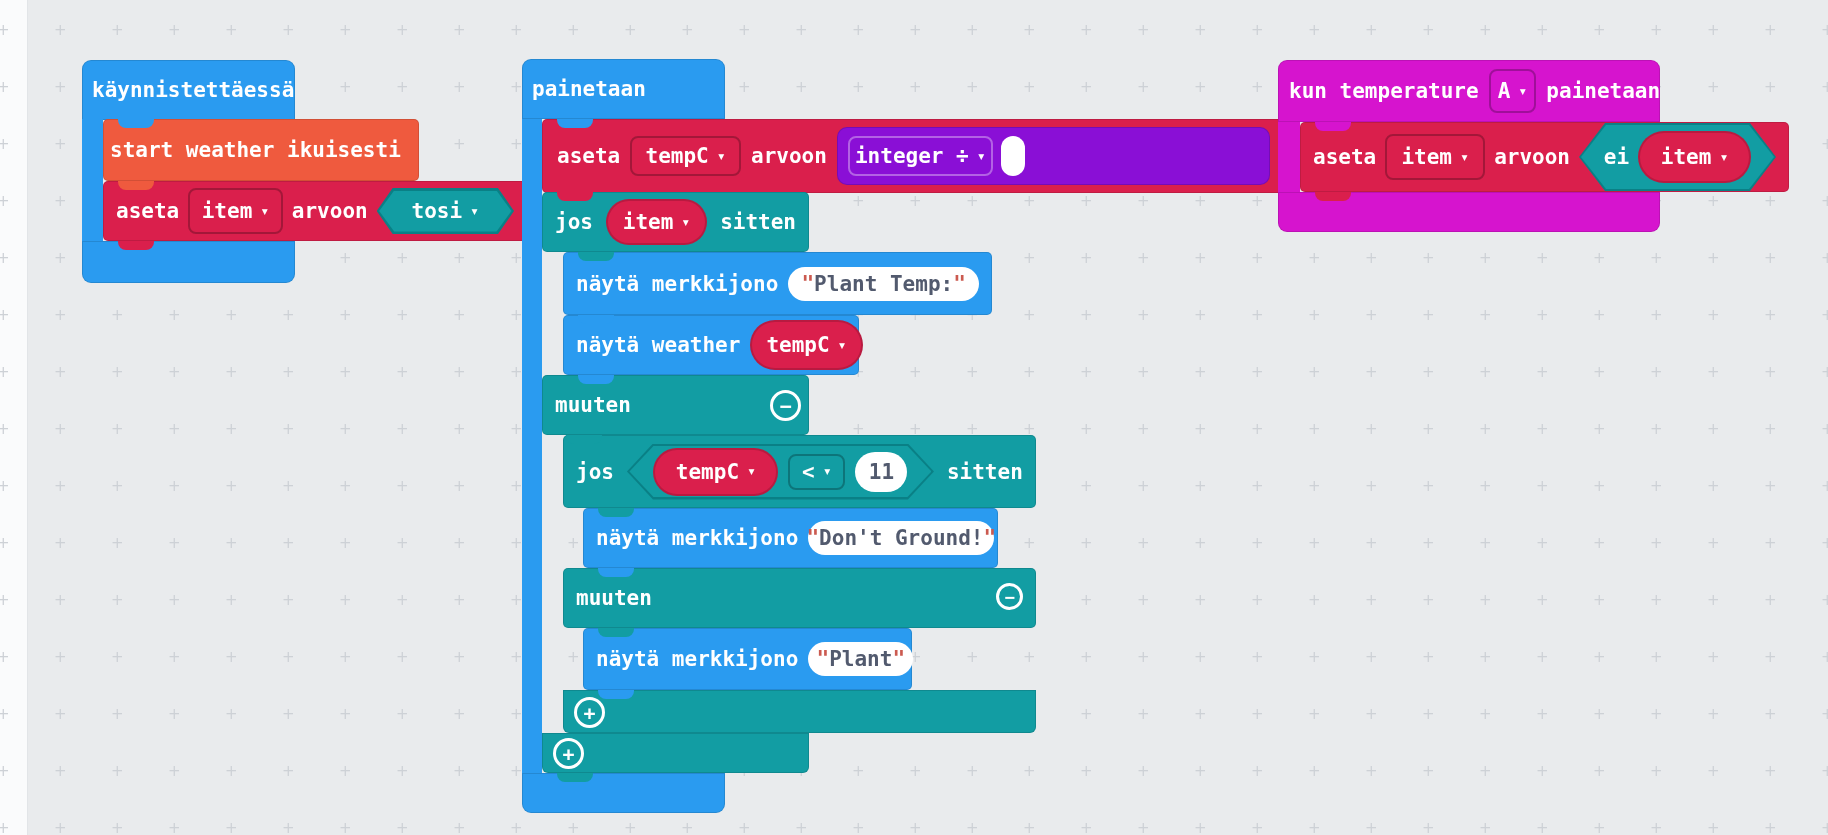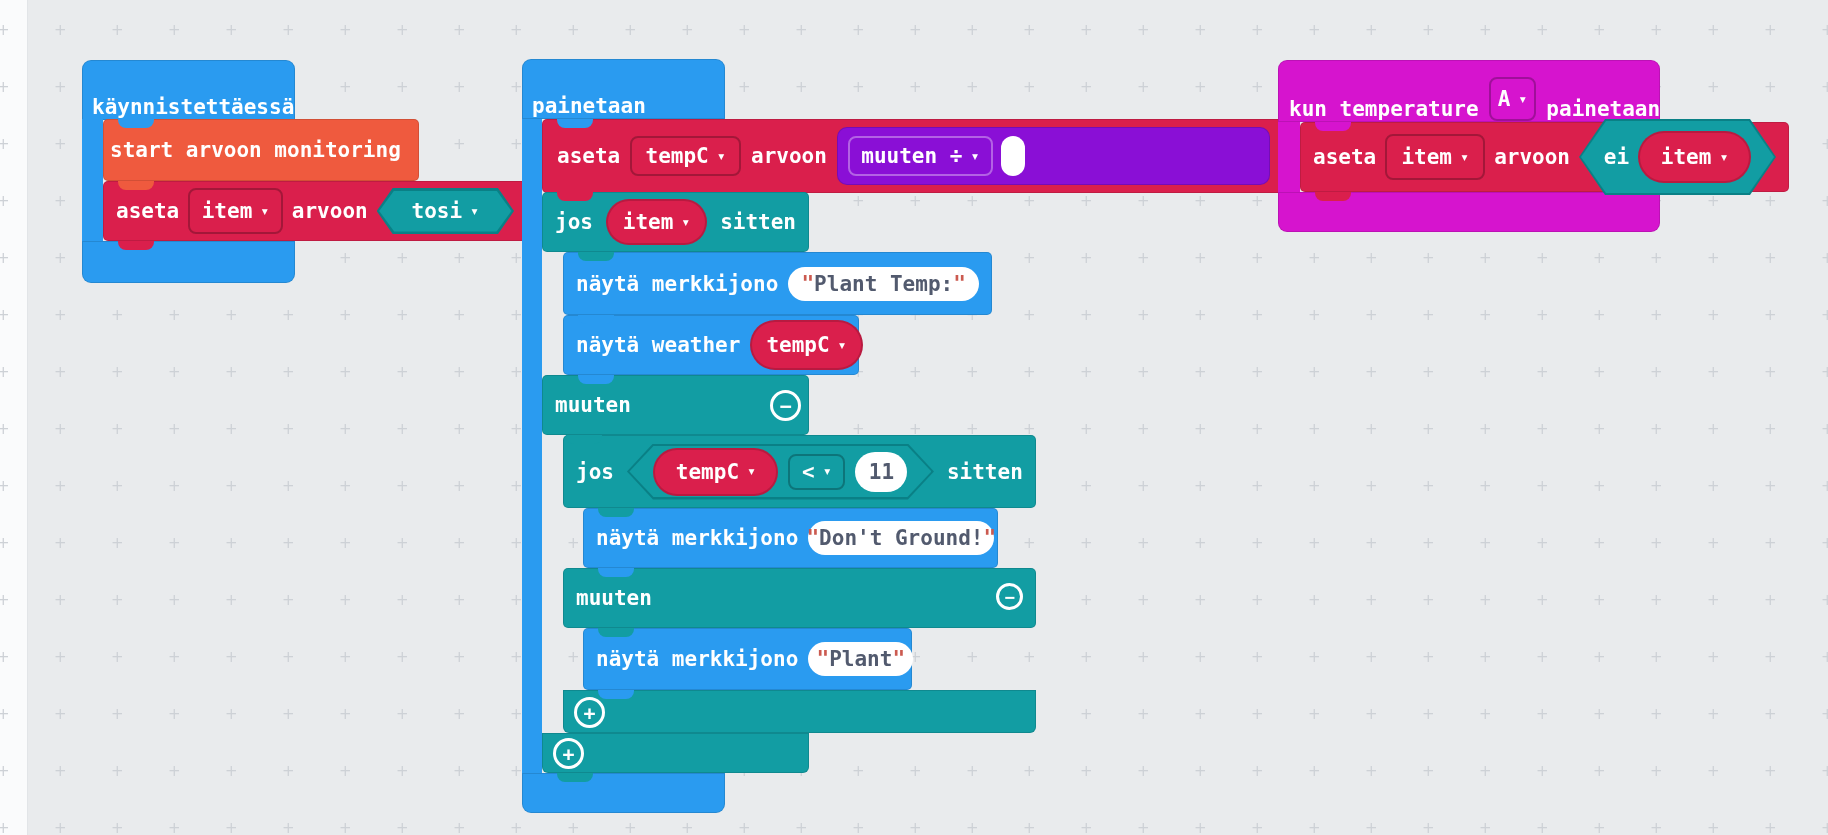--- a/index.html
+++ b/index.html
@@ -7,21 +7,21 @@
        font-family:"DejaVu Sans Mono",monospace;}
   .left-strip{position:absolute;left:0;top:0;width:27px;height:835px;background:#FAFBFC;
        border-right:1px solid #E2E5E8;}
   .grid{position:absolute;left:0;top:0;width:1828px;height:835px;}
   .gdot{position:absolute;font:400 15px "DejaVu Sans",sans-serif;color:#CDD1D6;}
 
   .abs{position:absolute;box-sizing:border-box;}
   .blk{position:absolute;box-sizing:border-box;display:flex;align-items:center;
        font:700 21px "DejaVu Sans Mono",monospace;color:#fff;white-space:nowrap;
        gap:10px;padding:0 12px;border:1px solid rgba(0,0,0,.12);}
-  .hdr{border-radius:9px 9px 0 0;align-items:flex-end;}
+  .hdr{border-radius:9px 9px 0 0;}
   .ftr{border-radius:0 0 9px 9px;}
   .row{border-radius:5px;}
   .tab{position:absolute;top:-1px;width:36px;height:9px;border-radius:0 0 8px 8px;}
 
   .field{display:flex;align-items:center;justify-content:center;gap:8px;
        border:2px solid rgba(0,0,0,.25);border-radius:8px;height:40px;padding:0 10px;
        box-sizing:border-box;}
   .pill{display:flex;align-items:center;justify-content:center;gap:8px;
        border:2px solid rgba(0,0,0,.15);border-radius:999px;height:46px;padding:0 14px;
        box-sizing:border-box;background:#DA1F4C;}
@@ -552,21 +552,21 @@
 <div class="blk hdr c-blue" style="left:82px;top:60px;width:213px;height:60px;padding:0 9px;z-index:2">
   <span>käynnistettäessä</span>
 </div>
 <div class="abs c-blue" style="left:82px;top:119px;width:21px;height:124px;z-index:2"></div>
 <div class="blk ftr c-blue" style="left:82px;top:241px;width:213px;height:42px;z-index:2">
   <i class="tab" style="left:35px;background:#DA1F4C"></i>
 </div>
 
 <div class="blk row c-tomato" style="left:103px;top:119px;width:316px;height:62px;padding:0 6px;z-index:3">
   <i class="tab" style="left:14px;background:#2A9BF0"></i>
-  <span>start arvoon monitoring</span>
+  <span>start weather ikuisesti</span>
 </div>
 
 <div class="blk row c-red" style="left:103px;top:181px;width:424px;height:60px;gap:9px;z-index:3">
   <i class="tab" style="left:14px;background:#EF5A3E"></i>
   <span>aseta</span>
   <span class="field" style="width:97px;height:46px">
     <span>item</span>
     <span class="arrow">▾</span>
   </span>
   <span>arvoon</span>
@@ -591,21 +591,21 @@
 <div class="blk row c-red" style="left:542px;top:119px;width:743px;height:74px;padding:0 14px;z-index:5">
   <i class="tab" style="left:14px;background:#2A9BF0"></i>
   <span>aseta</span>
   <span class="field" style="width:115px">
     <span>tempC</span>
     <span class="arrow">▾</span>
   </span>
   <span>arvoon</span>
   <span class="abs c-purple" style="position:relative;display:flex;align-items:center;gap:8px;width:453px;height:58px;border-radius:10px;padding:0 10px;border:1px solid rgba(0,0,0,.15)">
     <span class="field" style="width:145px;border-color:rgba(255,255,255,.35)">
-      <span>muuten ÷</span>
+      <span>integer ÷</span>
       <span class="arrow">▾</span>
     </span>
     <span class="wpill" style="width:24px;height:40px;padding:0"></span>
   </span>
 </div>
 
 <div class="blk row c-teal" style="left:542px;top:192px;width:267px;height:60px;gap:13px;z-index:5">
   <i class="tab" style="left:14px;background:#DA1F4C"></i>
   <span>jos</span>
   <span class="pill" style="width:114px">
@@ -720,21 +720,21 @@
 </div>
 
 <div class="blk row c-red" style="left:1300px;top:122px;width:489px;height:70px;gap:9px;z-index:7">
   <i class="tab" style="left:14px;background:#D614CE"></i>
   <span>aseta</span>
   <span class="field" style="width:103px;height:46px">
     <span>item</span>
     <span class="arrow">▾</span>
   </span>
   <span>arvoon</span>
-  <span class="hex" style="width:205px;height:76px">
+  <span class="hex" style="width:205px;height:68px">
     <i class="hx-outer" style="background:#0A8086;clip-path:polygon(26px 0,calc(100% - 26px) 0,100% 50%,calc(100% - 26px) 100%,26px 100%,0 50%)"></i>
     <i class="hx-inner c-teal" style="inset:2px;clip-path:polygon(25px 0,calc(100% - 25px) 0,100% 50%,calc(100% - 25px) 100%,25px 100%,0 50%)"></i>
     <span class="hx-content" style="gap:9px">
       <span>ei</span>
       <span class="pill" style="width:113px;height:52px">
         <span>item</span>
         <span class="arrow">▾</span>
       </span>
     </span>
   </span>

